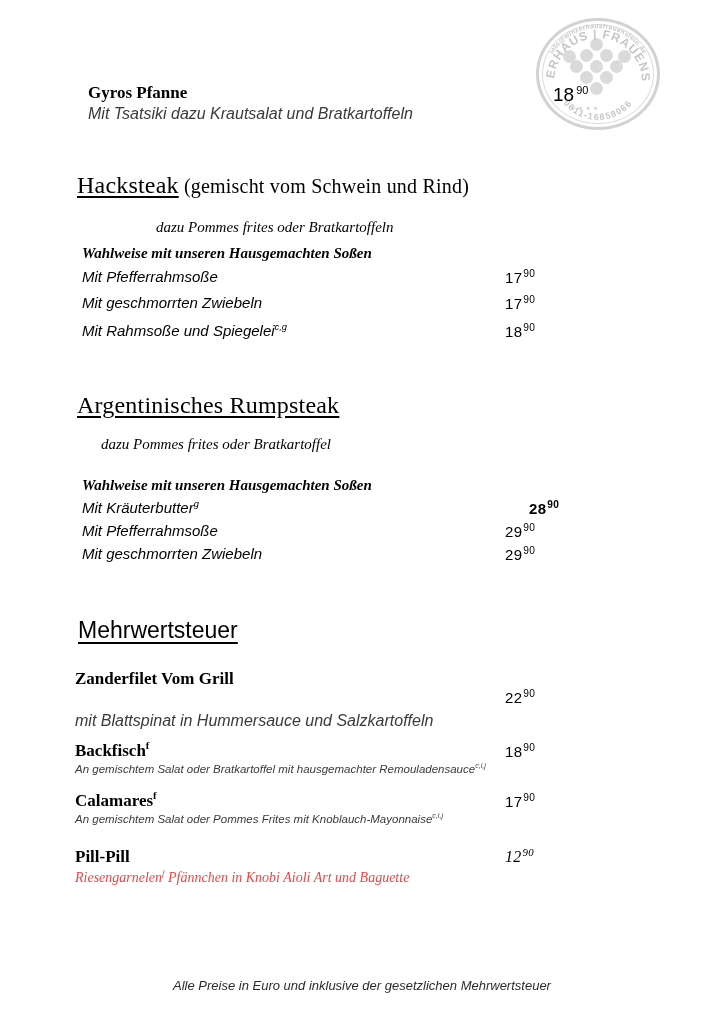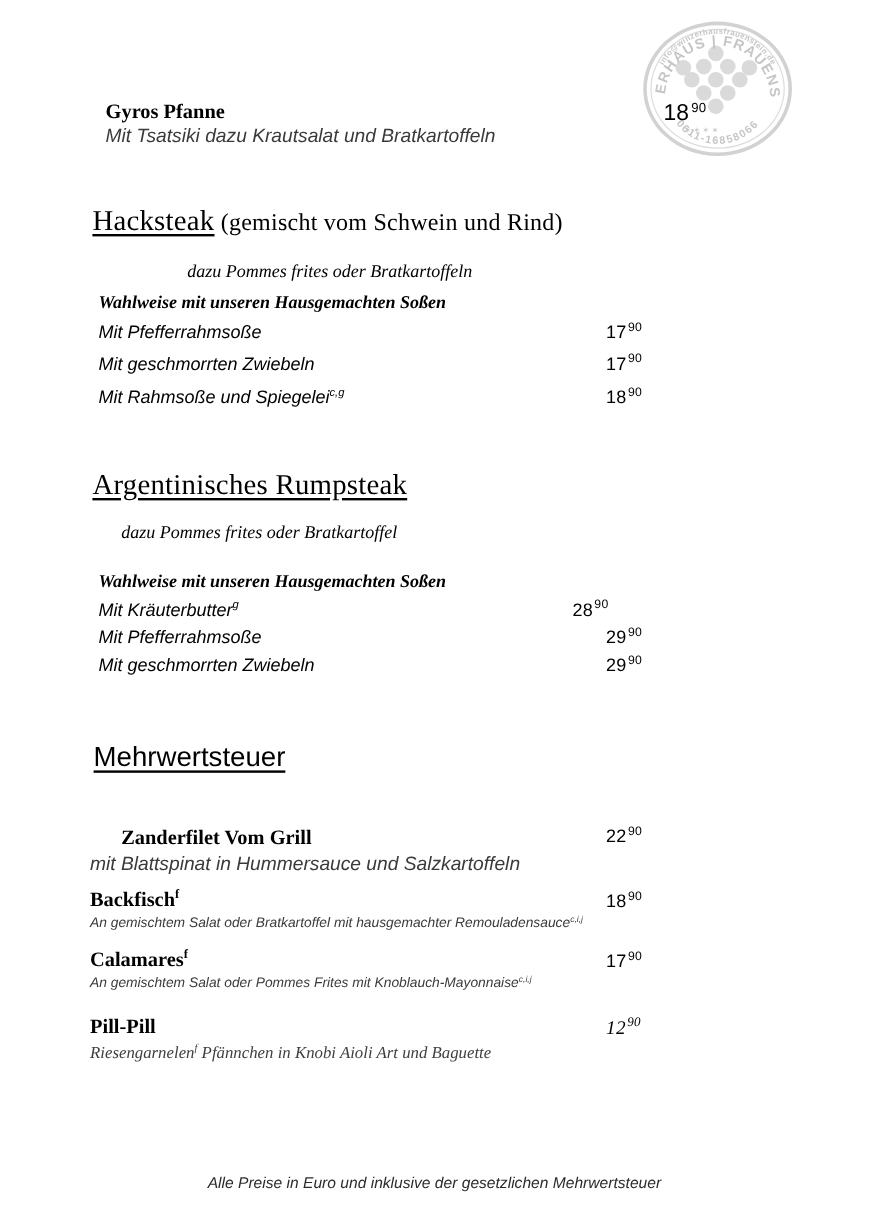--- a/index.html
+++ b/index.html
@@ -103,21 +103,21 @@
   .dish-desc-sans {
     font-family: "Liberation Sans", sans-serif;
     font-style: italic;
     font-size: 16px;
     color: #3a3a3a;
   }
   .dish-desc-serif {
     font-family: "Liberation Serif", serif;
     font-style: italic;
     font-size: 14px;
-    color: #404040;
+    color: #ef4444;
   }
 
   .section-head {
     font-family: "Liberation Serif", serif;
     font-size: 24px;
     letter-spacing: .2px;
   }
   .section-head .u {
     text-decoration: underline;
     text-underline-offset: 3px;
@@ -259,41 +259,41 @@
   <div class="abs section-head" style="left:77px; top:392px;">
     <span class="u">Argentinisches Rumpsteak</span>
   </div>
   <div class="abs sub-note" style="left:101px; top:436px;">dazu Pommes frites oder Bratkartoffel</div>
 
   <div class="abs opt-head" style="left:82px; top:477px;">Wahlweise mit unseren Hausgemachten Soßen</div>
 
   <div class="abs opt-row" style="left:82px; top:499px;">
     <span>Mit Kräuterbutter</span><sup>g</sup>
   </div>
-  <div class="abs price" style="left:477px; top:499px;">
+  <div class="abs price" style="left:529px; top:499px;font-weight:bold;">
     <span>28</span><sup>90</sup>
   </div>
 
   <div class="abs opt-row" style="left:82px; top:522px;">
     <span>Mit Pfefferrahmsoße</span><sup></sup>
   </div>
   <div class="abs price" style="left:505px; top:522px;">
     <span>29</span><sup>90</sup>
   </div>
 
   <div class="abs opt-row" style="left:82px; top:545px;">
     <span>Mit geschmorrten Zwiebeln</span><sup></sup>
   </div>
   <div class="abs price" style="left:505px; top:545px;">
     <span>29</span><sup>90</sup>
   </div>
 
   <div class="abs section-head-sans" style="left:78px; top:617px;"> Mehrwertsteuer</div>
 
-  <div class="abs dish-title-serif" style="left:75px; top:688px;margin-left:26px;">
+  <div class="abs dish-title-serif" style="left:75px; top:668px;">
     <span>Zanderfilet Vom Grill</span><sup></sup>
   </div>
   <div class="abs price" style="left:505px; top:688px;">
     <span>22</span><sup>90</sup>
   </div>
   <div class="abs dish-desc-sans" style="left:75px; top:711px;">
     <span>mit Blattspinat in Hummersauce und Salzkartoffeln</span><sup></sup>
   </div>
 
   <div class="abs dish-title-serif" style="left:75px; top:740px;">

